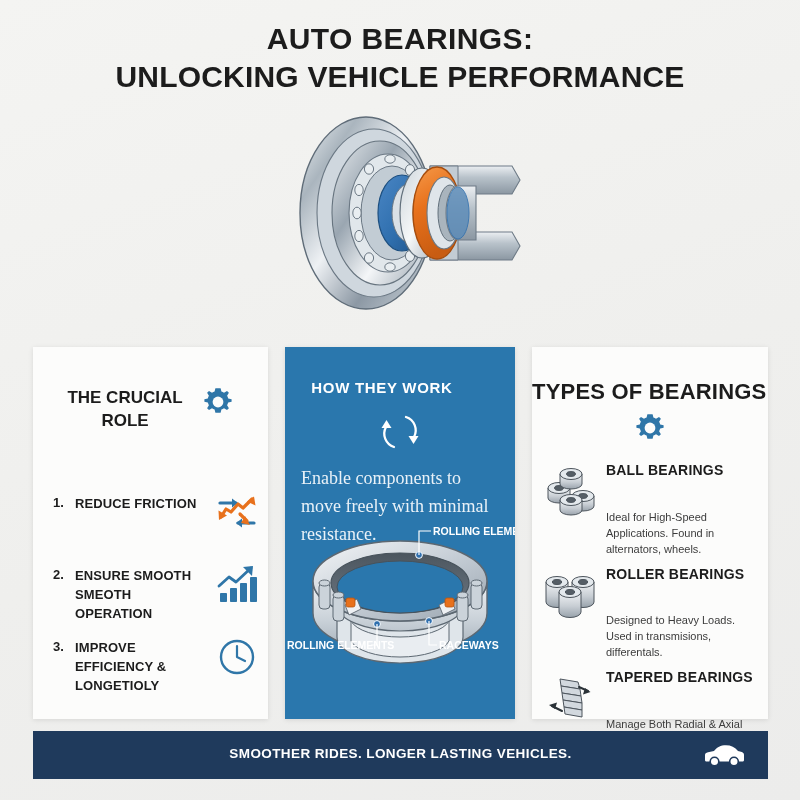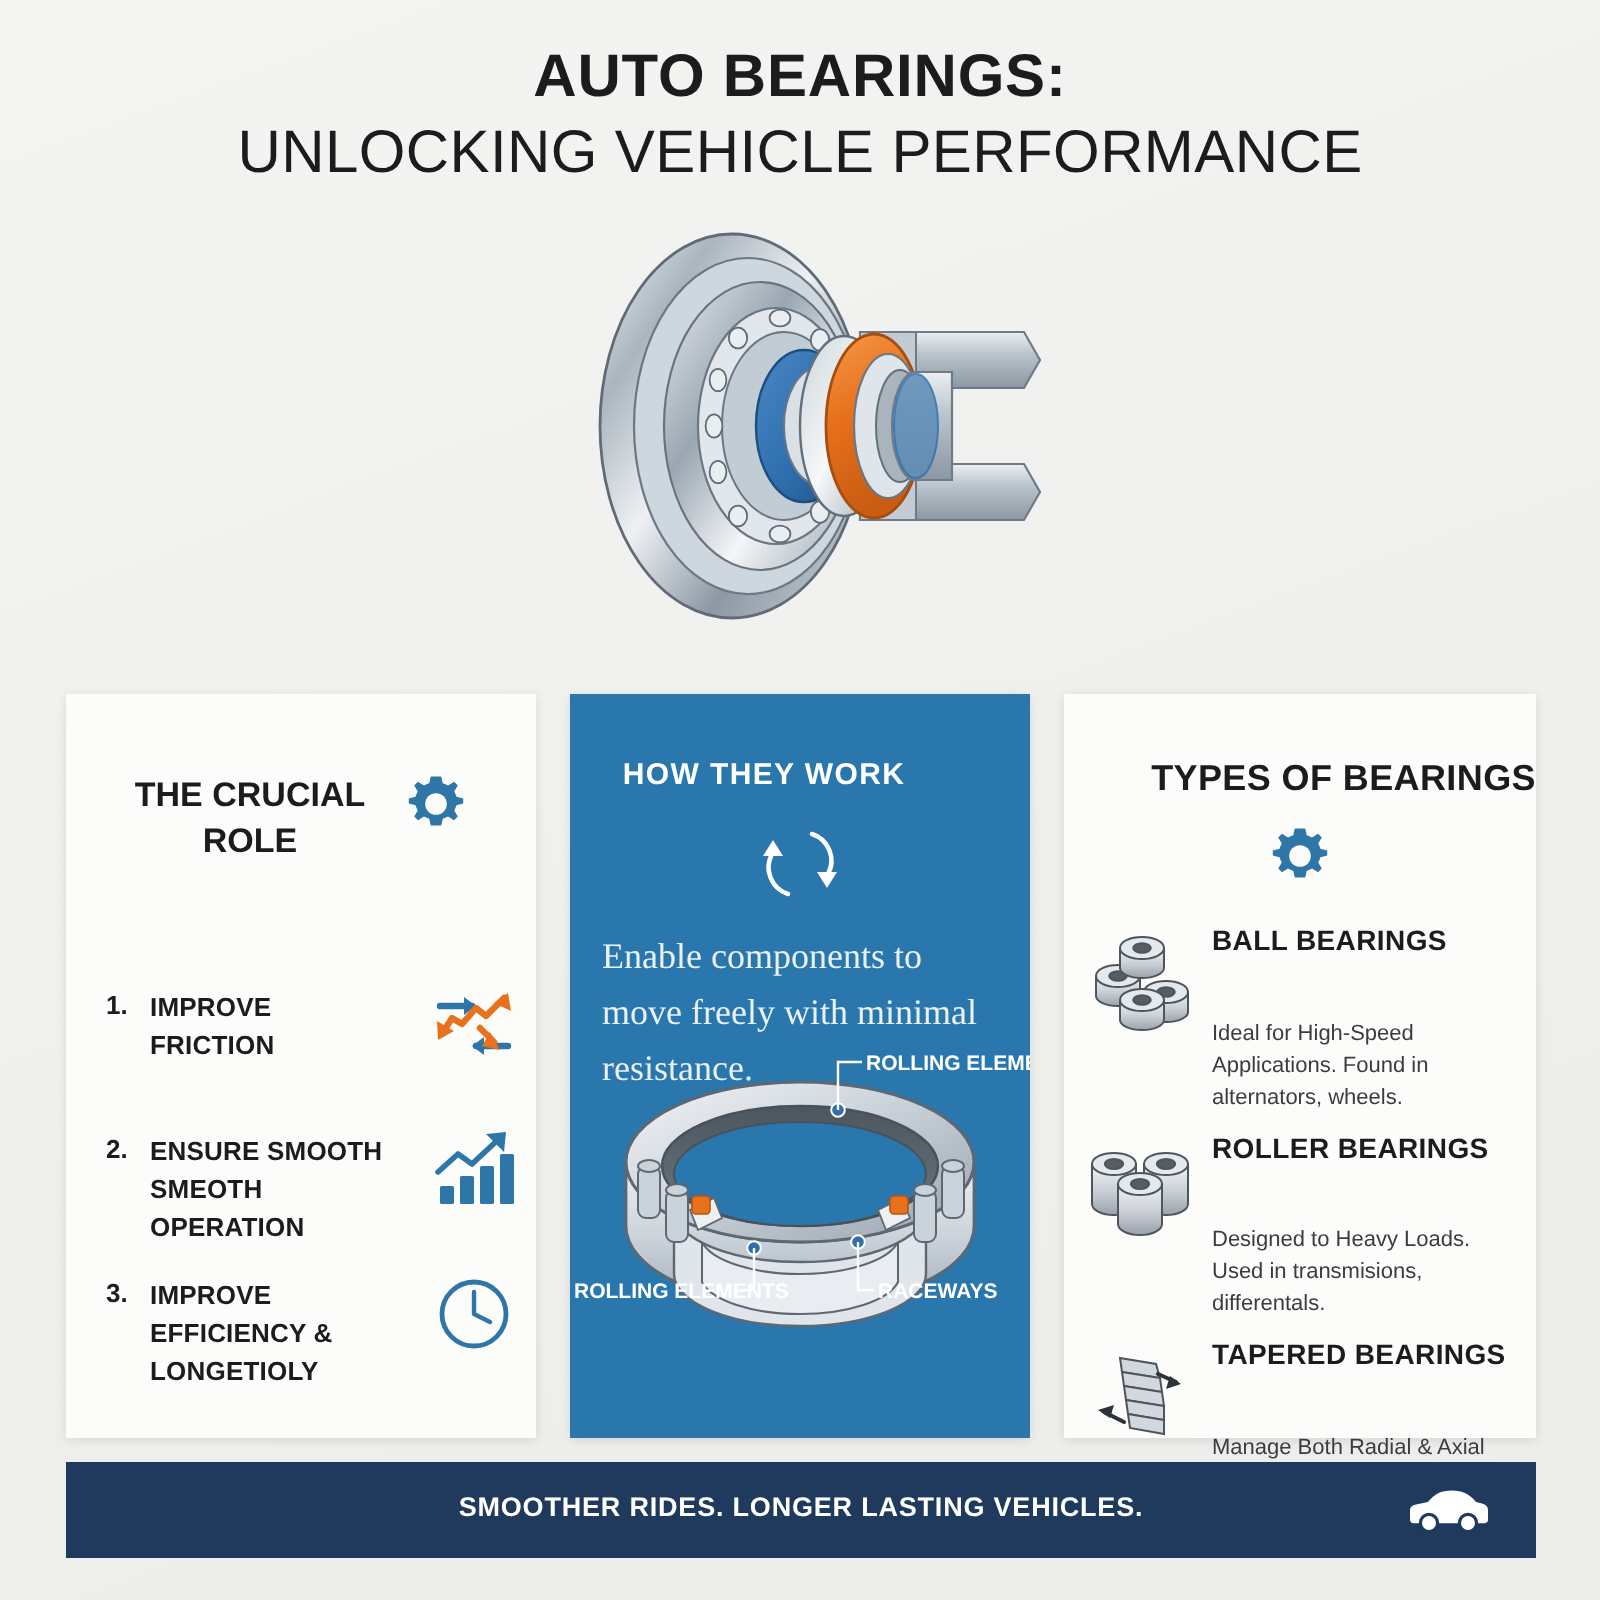--- a/index.html
+++ b/index.html
@@ -19,21 +19,21 @@
   
   .header {
     position: absolute; top: 22px; left: 0; width: 800px;
     text-align: center;
   }
   .title-l1 {
     font-size: 30px; font-weight: bold; letter-spacing: 0.4px;
     color: #1c1c1c; line-height: 1.12;
   }
   .title-l2 {
-    font-size: 30px; font-weight: normal; letter-spacing: 0.2px;
+    font-size: 30px; font-weight: bold; letter-spacing: 0.2px;
     color: #1c1c1c; line-height: 1.18; margin-top: 3px;
   }
 
   
   .hero {
     position: absolute; top: 108px; left: 262px;
     width: 290px; height: 210px;
   }
 
   
@@ -83,22 +83,22 @@
   .mid-icon { position: absolute; top: 62px; left: 85px; }
   .mid-desc {
     position: absolute; top: 118px; left: 16px; width: 198px;
     text-align: left; color: #eaf2f8; font-size: 18px; line-height: 1.55; font-family: Liberation Serif, serif;
   }
   .mid-diagram { position: absolute; top: 162px; left: 0; width: 230px; height: 200px; }
 
   
   .right-title {
     position: absolute; top: 32px; left: 0; width: 236px;
-    font-size: 18px; font-weight: bold; color: #1c1c1c;
-    text-align: right; letter-spacing: 0.2px;
+    font-size: 22px; font-weight: bold; color: #1c1c1c;
+    text-align: left; letter-spacing: 0.2px;
   }
   .right-gear { position: absolute; top: 64px; left: 101px; }
   .type-list { position: absolute; top: 115px; left: 0; width: 236px; }
   .type-item { position: relative; min-height: 80px; padding: 0 12px 0 74px; margin-bottom: 8px; }
   .type-icon { position: absolute; left: 10px; top: 4px; }
   .type-name {
     font-size: 14px; font-weight: bold; color: #1c1c1c;
     letter-spacing: 0.2px; line-height: 1.2; margin-bottom: 4px;
   }
   .type-desc { font-size: 11px; color: #3c3c3c; line-height: 1.45; margin-top: 31px; }
@@ -213,21 +213,21 @@
                 <path d="M17 3.2 l2.6 0 0.8 3.4 a10.8 10.8 0 0 1 2.6 1.1 l3-1.8 1.9 1.9 -1.8 3 a10.8 10.8 0 0 1 1.1 2.6 l3.4 0.8 0 2.6 -3.4 0.8 a10.8 10.8 0 0 1 -1.1 2.6 l1.8 3 -1.9 1.9 -3 -1.8 a10.8 10.8 0 0 1 -2.6 1.1 l-0.8 3.4 -2.6 0 -2.6 0 -0.8 -3.4 a10.8 10.8 0 0 1 -2.6 -1.1 l-3 1.8 -1.9 -1.9 1.8 -3 a10.8 10.8 0 0 1 -1.1 -2.6 l-3.4 -0.8 0 -2.6 3.4 -0.8 a10.8 10.8 0 0 1 1.1 -2.6 l-1.8 -3 1.9 -1.9 3 1.8 a10.8 10.8 0 0 1 2.6 -1.1 l0.8 -3.4 z"></path>
               </g>
               <circle cx="17" cy="17" r="5.4" fill="#fcfcfb"></circle>
             </svg></span>
       </div>
 
       <div class="role-list">
 
         <div class="role-item">
           <span class="role-num">1.</span>
-          <span class="role-text">IMPROVE FRICTION</span>
+          <span class="role-text">REDUCE FRICTION</span>
           <span class="role-icon">
             <svg width="46" height="44" viewBox="0 0 46 44">
               <g stroke-linecap="round" stroke-linejoin="round" fill="none">
                 <path d="M6 12 L22 12" stroke="#2f76a8" stroke-width="3.2"></path>
                 <path d="M18 7.5 L24 12 L18 16.5" fill="#2f76a8" stroke="none"></path>
                 <path d="M40 32 L24 32" stroke="#2f76a8" stroke-width="3.2"></path>
                 <path d="M28 27.5 L22 32 L28 36.5" fill="#2f76a8" stroke="none"></path>
                 <path d="M38 8 L29 17 L24 13 L17 21 L12 18 L7 26" stroke="#e8711c" stroke-width="3.2"></path>
                 <path d="M40 5.5 L41.5 14.5 L33 10.5 Z" fill="#e8711c"></path>
                 <path d="M5 29 L4.5 19.5 L13 24.5 Z" fill="#e8711c"></path>

